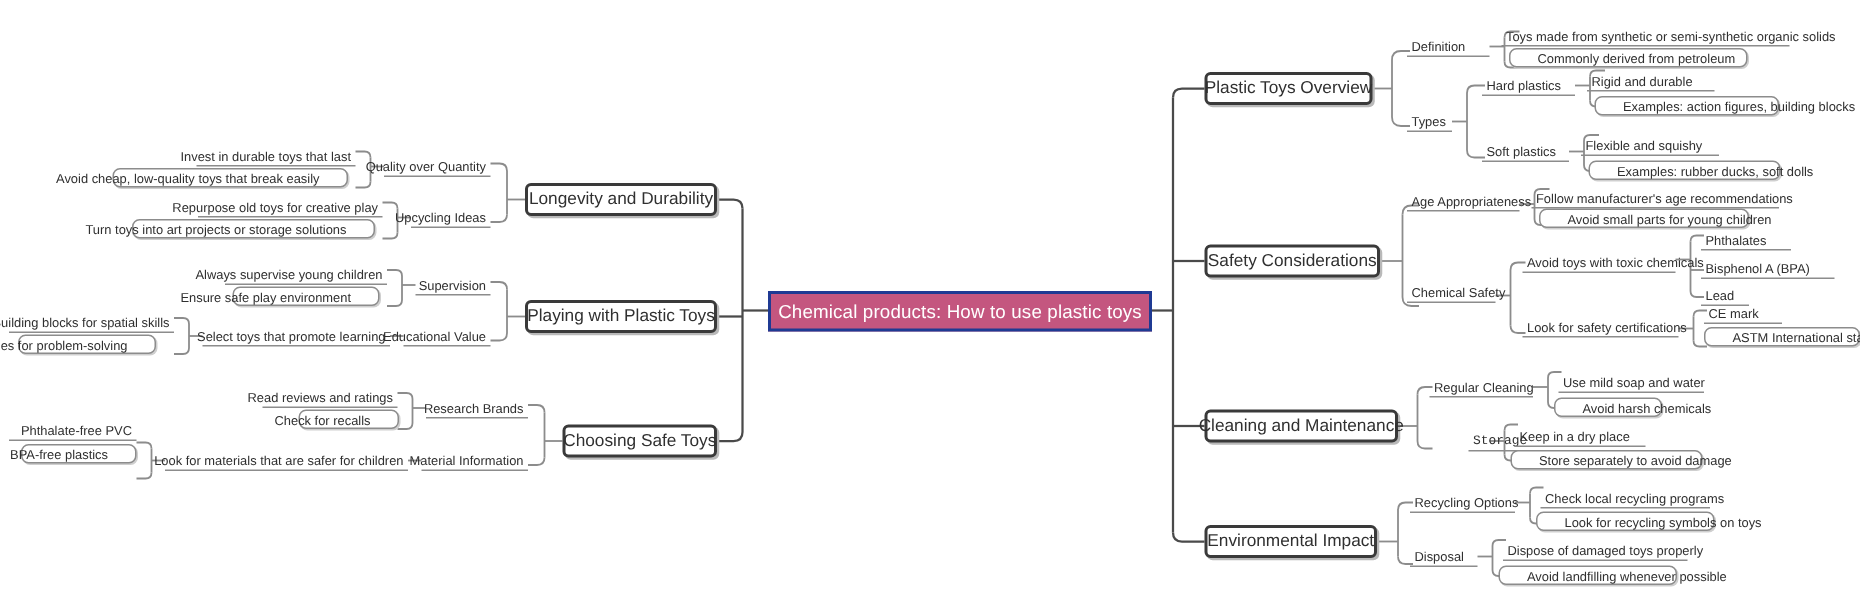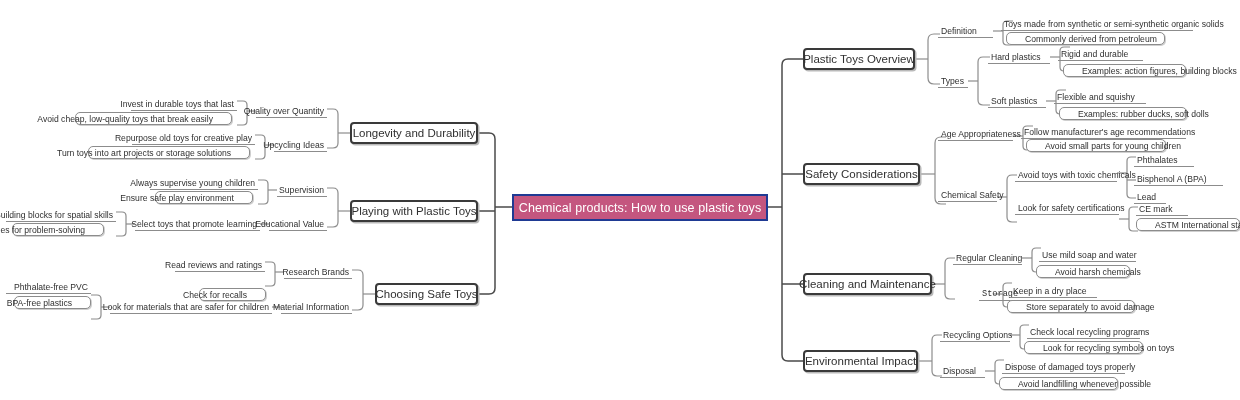--- a/index.html
+++ b/index.html
@@ -264,36 +264,36 @@
 
   <div class="l1-node" style="left:803px; top:163px; width:117px; height:22px;">Safety Considerations</div>
 
   <div class="u-node align-left" style="left:938px; top:128px; width:75px;">Age Appropriateness</div>
   <div class="u-node align-left" style="left:938px; top:189px; width:59px;">Chemical Safety</div>
 
   <div class="u-node align-left" style="left:1021px; top:126px; width:165px;">Follow manufacturer's age recommendations</div>
   <div class="b-node align-left" style="left:1026px; top:139px; width:140px;">Avoid small parts for young children</div>
 
   <div class="u-node align-left" style="left:1015px; top:169px; width:102px;">Avoid toys with toxic chemicals</div>
-  <div class="u-node align-left" style="left:1015px; top:202px; width:104px;">Look for safety certifications</div>
+  <div class="u-node align-left" style="left:1015px; top:212px; width:104px;">Look for safety certifications</div>
 
   <div class="u-node align-left" style="left:1134px; top:154px; width:60px;">Phthalates</div>
   <div class="u-node align-left" style="left:1134px; top:173px; width:89px;">Bisphenol A (BPA)</div>
   <div class="u-node align-left" style="left:1134px; top:191px; width:32px;">Lead</div>
 
   <div class="u-node align-left" style="left:1136px; top:203px; width:52px;">CE mark</div>
   <div class="b-node align-left" style="left:1136px; top:218px; width:104px;">ASTM International standards</div>
 
   <div class="l1-node" style="left:803px; top:273px; width:129px; height:22px;">Cleaning and Maintenance</div>
 
   <div class="u-node align-left" style="left:953px; top:252px; width:69px;">Regular Cleaning</div>
   <div class="u-node align-left" style="left:979px; top:288px; width:40px;font-family:Liberation Mono, monospace;">Storage</div>
 
   <div class="u-node align-left" style="left:1039px; top:249px; width:97px;">Use mild soap and water</div>
-  <div class="b-node align-left" style="left:1036px; top:265px; width:94px;">Avoid harsh chemicals</div>
+  <div class="b-node align-left" style="left:1036px; top:265px; width:72px;">Avoid harsh chemicals</div>
 
   <div class="u-node align-left" style="left:1010px; top:285px; width:87px;">Keep in a dry place</div>
   <div class="b-node align-left" style="left:1007px; top:300px; width:128px;">Store separately to avoid damage</div>
 
   <div class="l1-node" style="left:803px; top:350px; width:115px; height:22px;">Environmental Impact</div>
 
   <div class="u-node align-left" style="left:940px; top:329px; width:70px;">Recycling Options</div>
   <div class="u-node align-left" style="left:940px; top:365px; width:45px;">Disposal</div>
 
   <div class="u-node align-left" style="left:1027px; top:326px; width:113px;">Check local recycling programs</div>
@@ -325,20 +325,20 @@
 
   <div class="u-node align-right" style="left:6px; top:209px; width:110px;">Building blocks for spatial skills</div>
   <div class="b-node align-right" style="left:12px; top:223px; width:92px;">Puzzles for problem-solving</div>
 
   <div class="l1-node" style="left:375px; top:283px; width:103px; height:22px;">Choosing Safe Toys</div>
 
   <div class="u-node align-right" style="left:284px; top:266px; width:68px;">Research Brands</div>
   <div class="u-node align-right" style="left:281px; top:301px; width:71px;">Material Information</div>
 
   <div class="u-node align-right" style="left:175px; top:259px; width:90px;">Read reviews and ratings</div>
-  <div class="b-node align-right" style="left:199px; top:288px; width:67px;text-align:center;">Check for recalls</div>
+  <div class="b-node align-right" style="left:199px; top:273px; width:67px;text-align:center;">Check for recalls</div>
 
   <div class="u-node align-right" style="left:110px; top:301px; width:162px;">Look for materials that are safer for children</div>
 
   <div class="u-node align-right" style="left:6px; top:281px; width:85px;">Phthalate-free PVC</div>
   <div class="b-node align-right" style="left:14px; top:296px; width:77px;">BPA-free plastics</div>
 
 </div>
 
 </body></html>

